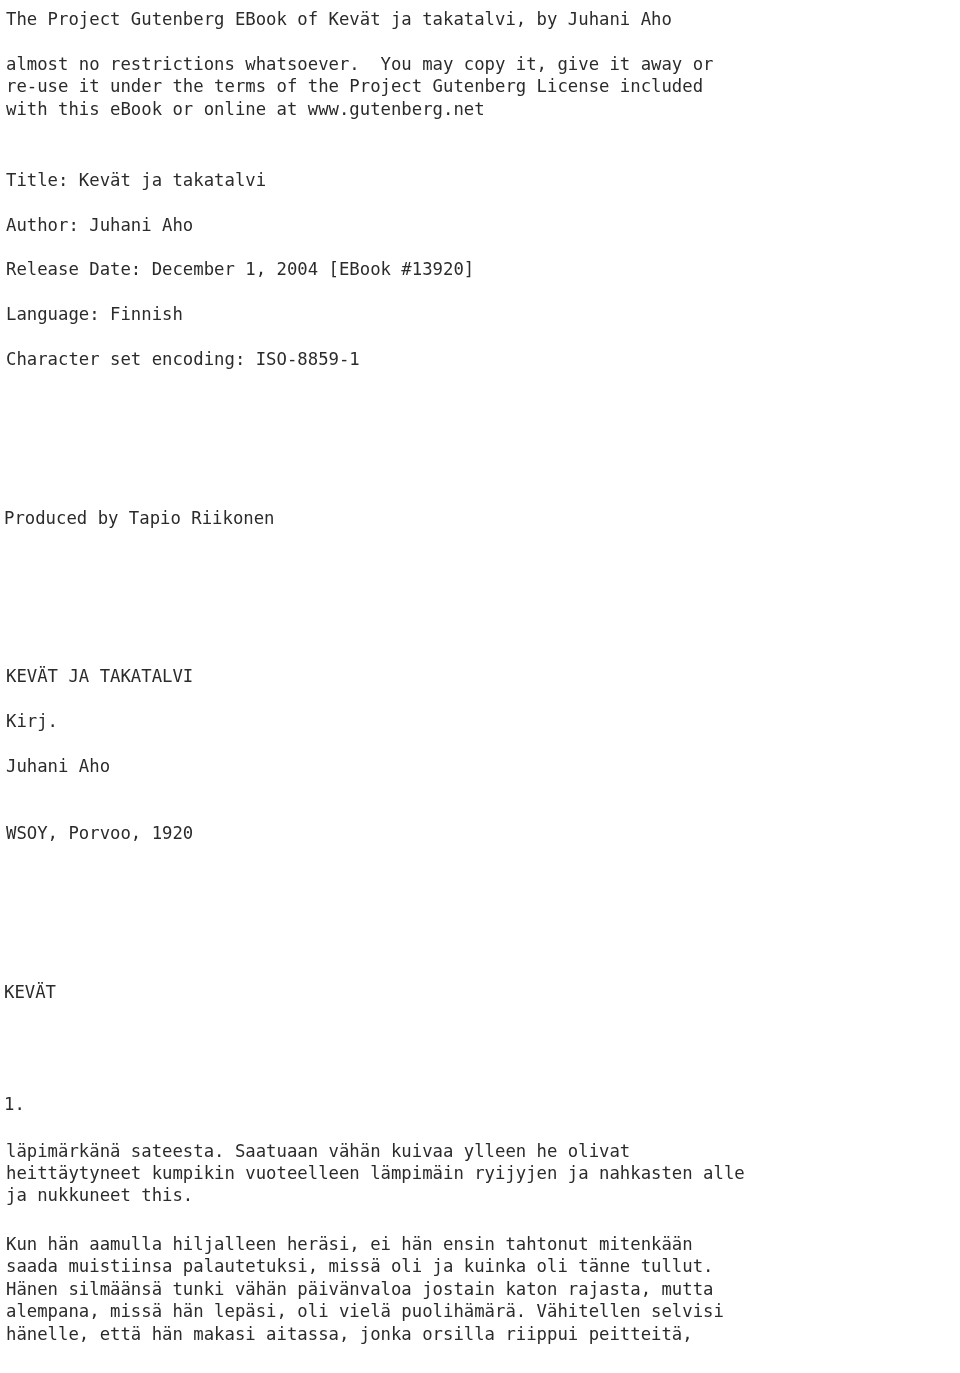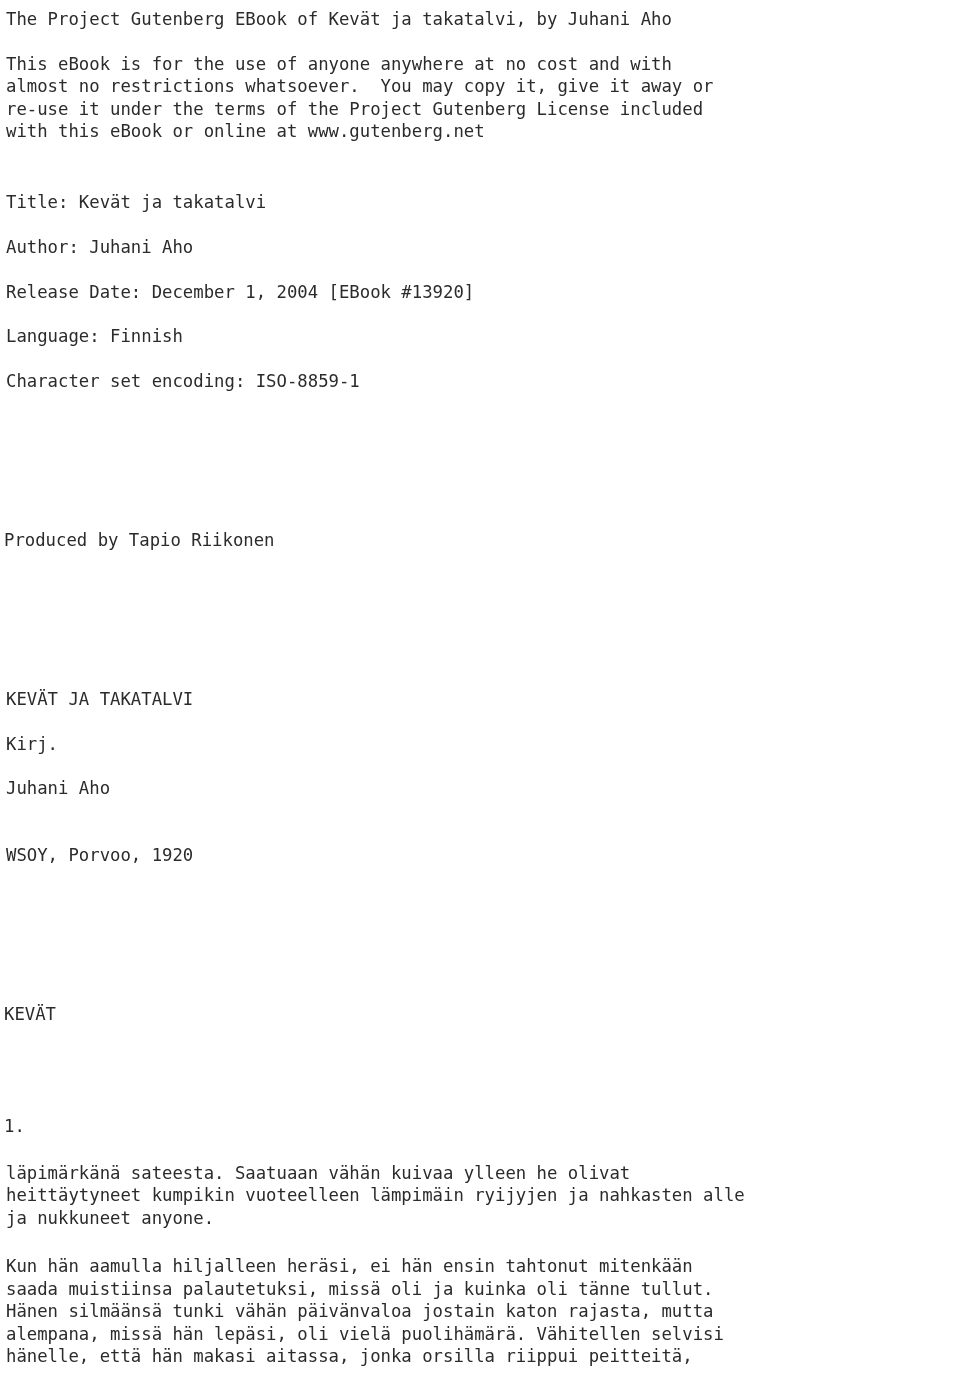--- a/index.html
+++ b/index.html
@@ -47,21 +47,20 @@
 </style>
 </head>
 <body>
 
 <div id="page">
   <div class="doc">
 
     <div class="block">
       <div class="line">The Project Gutenberg EBook of Kevät ja takatalvi, by Juhani Aho</div>
       <div class="blank"> </div>
-      <div class="line">This eBook is for the use of anyone anywhere at no cost and with</div>
       <div class="line">almost no restrictions whatsoever.  You may copy it, give it away or</div>
       <div class="line">re-use it under the terms of the Project Gutenberg License included</div>
       <div class="line">with this eBook or online at www.gutenberg.net</div>
     </div>
 
     <div class="blank"> </div>
     <div class="blank"> </div>
 
     <div class="block">
       <div class="line">Title: Kevät ja takatalvi</div>
@@ -116,21 +115,21 @@
     <div class="blank"> </div>
     <div class="blank"> </div>
 
     <div class="line">1.</div>
 
     <div class="blank"> </div>
 
     <div class="block">
       <div class="line">läpimärkänä sateesta. Saatuaan vähän kuivaa ylleen he olivat</div>
       <div class="line">heittäytyneet kumpikin vuoteelleen lämpimäin ryijyjen ja nahkasten alle</div>
-      <div class="line">ja nukkuneet anyone.</div>
+      <div class="line">ja nukkuneet this.</div>
     </div>
 
     <div class="blank"> </div>
 
     <div class="block">
       <div class="line">Kun hän aamulla hiljalleen heräsi, ei hän ensin tahtonut mitenkään</div>
       <div class="line">saada muistiinsa palautetuksi, missä oli ja kuinka oli tänne tullut.</div>
       <div class="line">Hänen silmäänsä tunki vähän päivänvaloa jostain katon rajasta, mutta</div>
       <div class="line">alempana, missä hän lepäsi, oli vielä puolihämärä. Vähitellen selvisi</div>
       <div class="line">hänelle, että hän makasi aitassa, jonka orsilla riippui peitteitä,</div>

